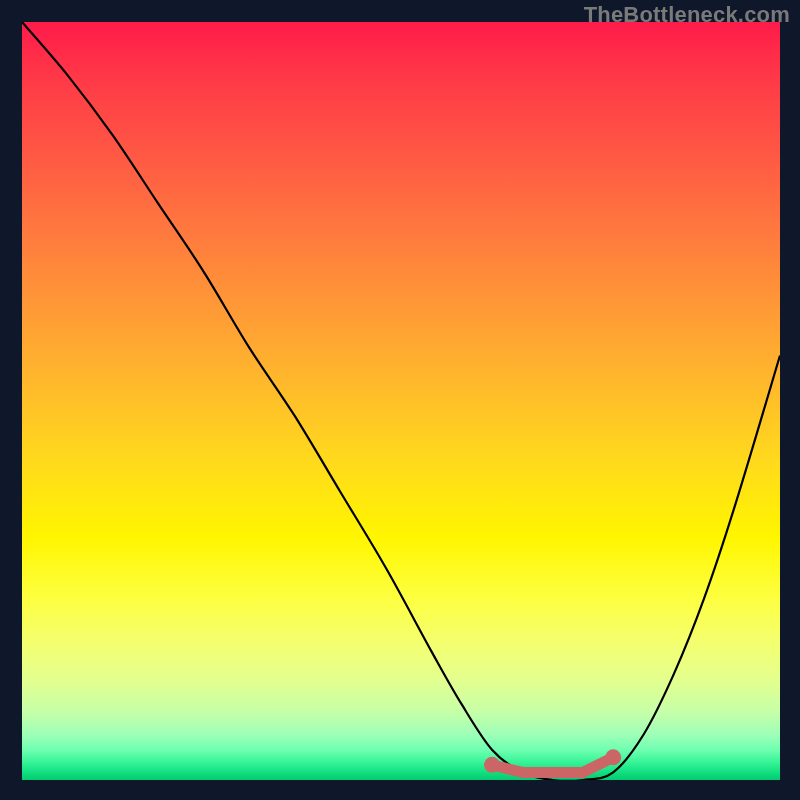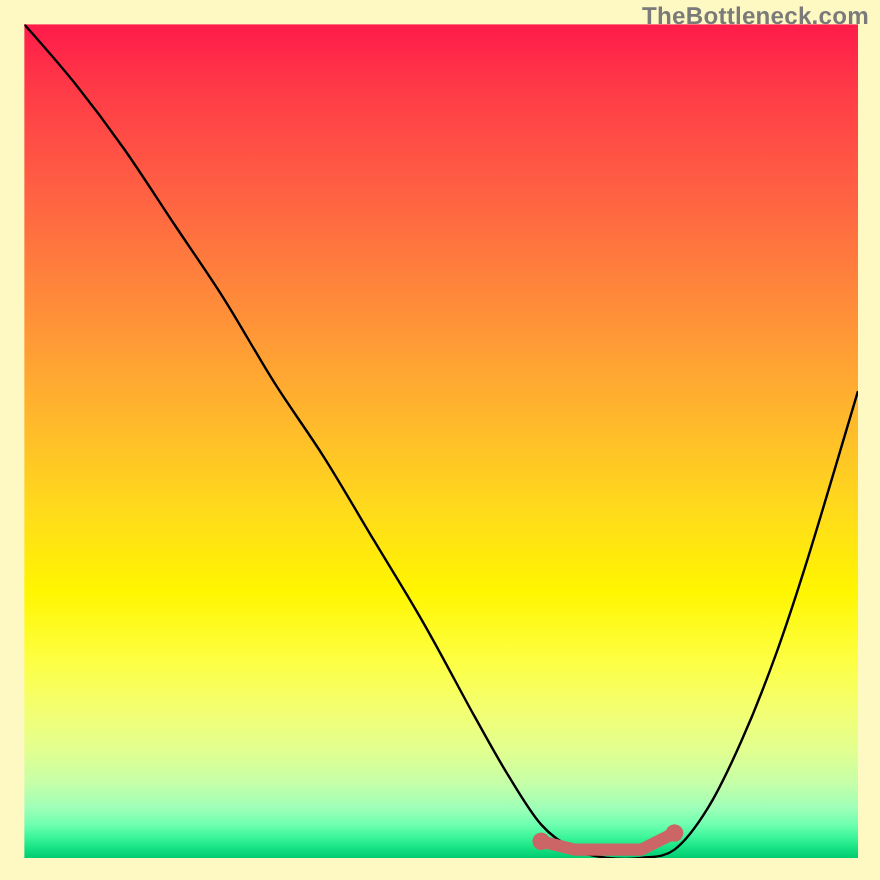--- a/index.html
+++ b/index.html
@@ -1,21 +1,21 @@
 <!DOCTYPE html>
 <html><head>
 <meta charset="utf-8">
 <style>
   * { margin: 0; padding: 0; box-sizing: border-box; }
   html, body { width: 800px; height: 800px; overflow: hidden; }
   .canvas {
     position: relative;
     width: 800px;
     height: 800px;
-    background: #fef9c3;
+    background: #0f172a;
   }
   .plot-area {
     position: absolute;
     left: 22px;
     top: 22px;
     width: 758px;
     height: 758px;
     overflow: hidden;
   }
   .gradient-bg {

